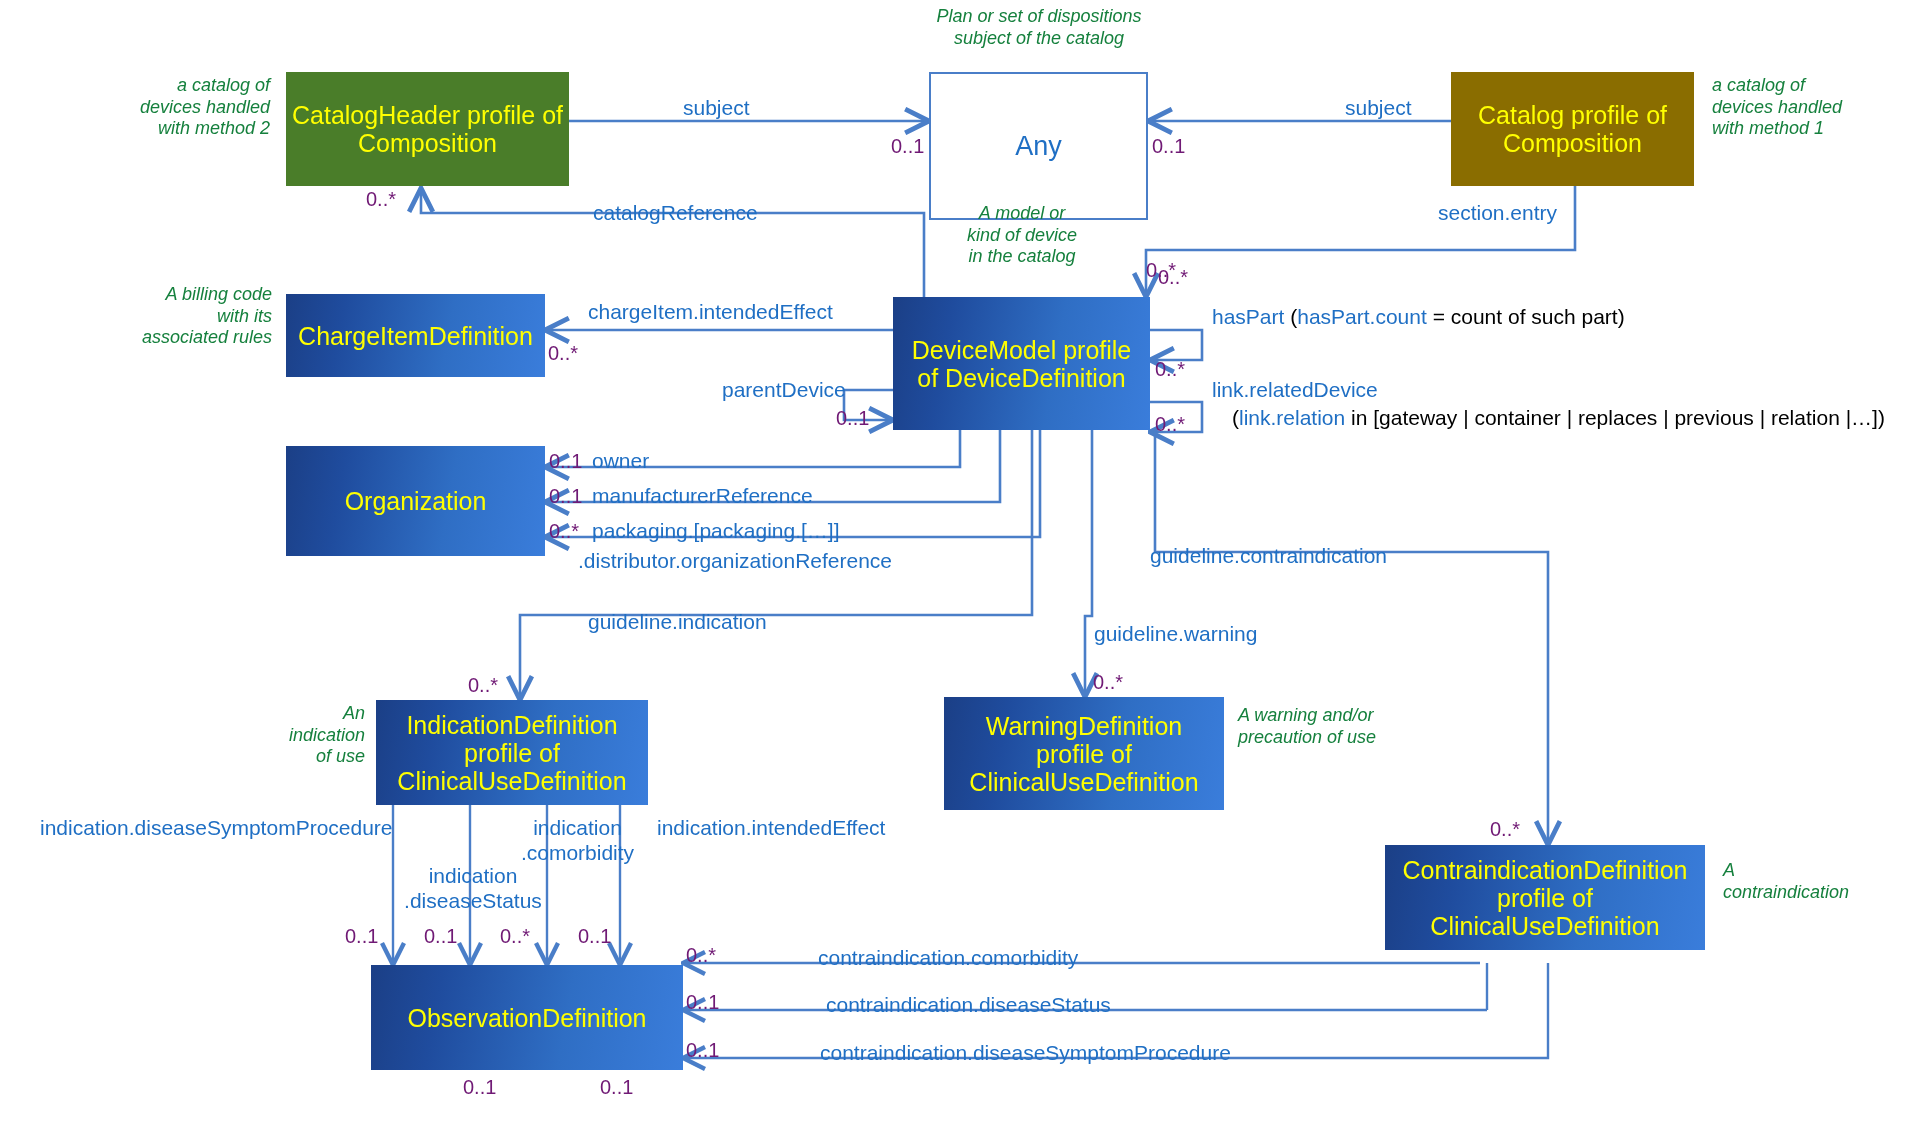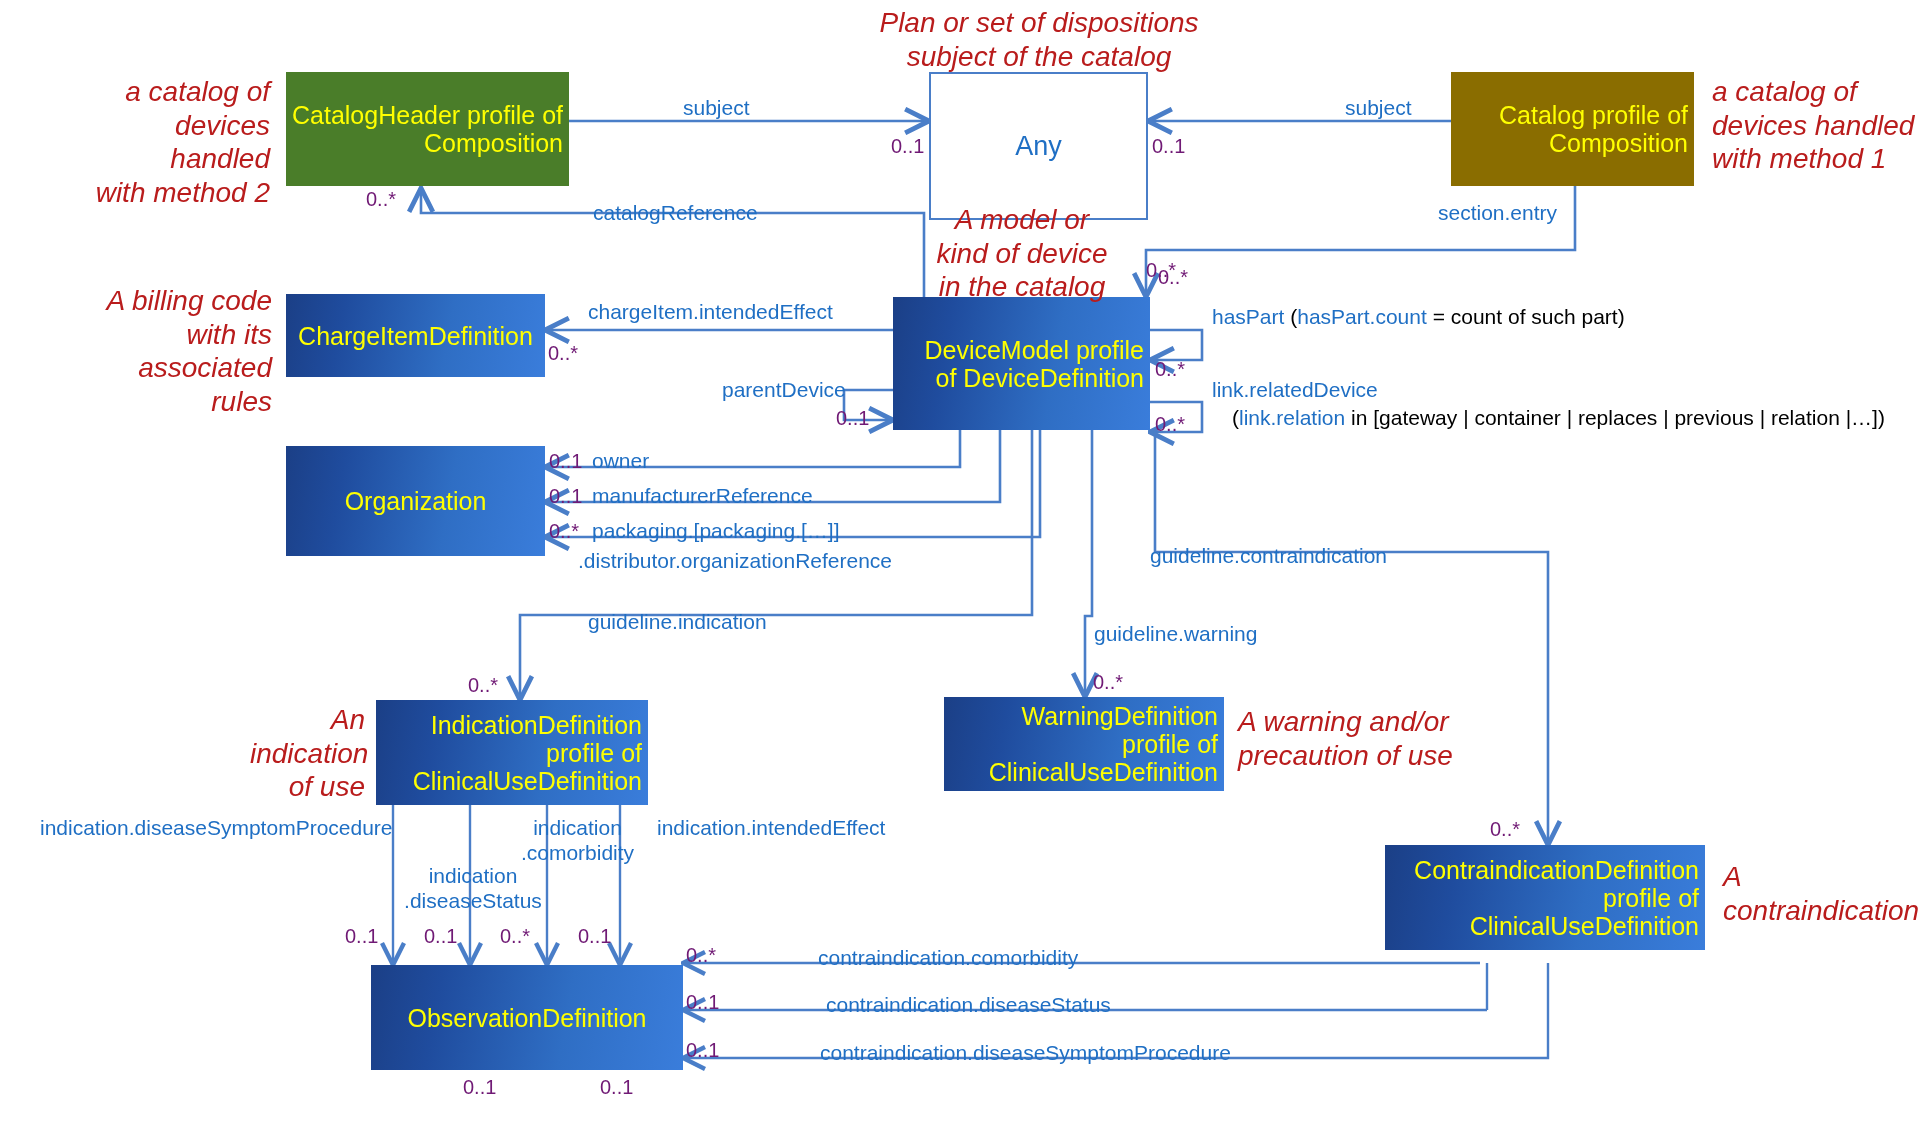--- a/index.html
+++ b/index.html
@@ -23,21 +23,21 @@
     width: 1929px;
     height: 1121px;
     pointer-events: none;
   }
   .box {
     position: absolute;
     box-sizing: border-box;
     display: flex;
     align-items: center;
     justify-content: center;
-    text-align: right;
+    text-align: center;
     color: #ffff00;
     font-size: 25px;
     line-height: 1.12;
     padding: 4px 6px;
   }
   .box.grad {
     background: linear-gradient(100deg, #1b3f86 0%, #1f4c9e 22%, #2f6ec4 62%, #3a7ddb 100%);
   }
   .box.green {
     background: #4a7d29;
@@ -47,22 +47,22 @@
   }
   .box.plain {
     background: #ffffff;
     border: 2px solid #4a7ec8;
     color: #1f6fc4;
     font-size: 27px;
   }
   .note {
     position: absolute;
     font-style: italic;
-    font-size: 28px;
-    color: #b91c1c;
+    font-size: 18px;
+    color: #15803d;
     line-height: 1.2;
     white-space: pre-line;
   }
   .note.right { text-align: right; }
   .note.left { text-align: left; }
   .note.center { text-align: center; }
   .lbl {
     position: absolute;
     font-size: 21px;
     color: #1f6fc4;
@@ -160,21 +160,21 @@
 DeviceDefinition</div>
 
   <div class="box grad" style="left:286px; top:294px; width:259px; height:83px;">ChargeItemDefinition</div>
 
   <div class="box grad" style="left:286px; top:446px; width:259px; height:110px;">Organization</div>
 
   <div class="box grad" style="left:376px; top:700px; width:272px; height:105px;">IndicationDefinition
 profile of
 ClinicalUseDefinition</div>
 
-  <div class="box grad" style="left:944px; top:697px; width:280px; height:94px;">WarningDefinition
+  <div class="box grad" style="left:944px; top:697px; width:280px; height:113px;">WarningDefinition
 profile of
 ClinicalUseDefinition</div>
 
   <div class="box grad" style="left:1385px; top:845px; width:320px; height:105px;">ContraindicationDefinition
 profile of
 ClinicalUseDefinition</div>
 
   <div class="box grad" style="left:371px; top:965px; width:312px; height:105px;">ObservationDefinition</div>
 
   <div class="note right" style="left:80px; top:75px; width:190px;">a catalog of

